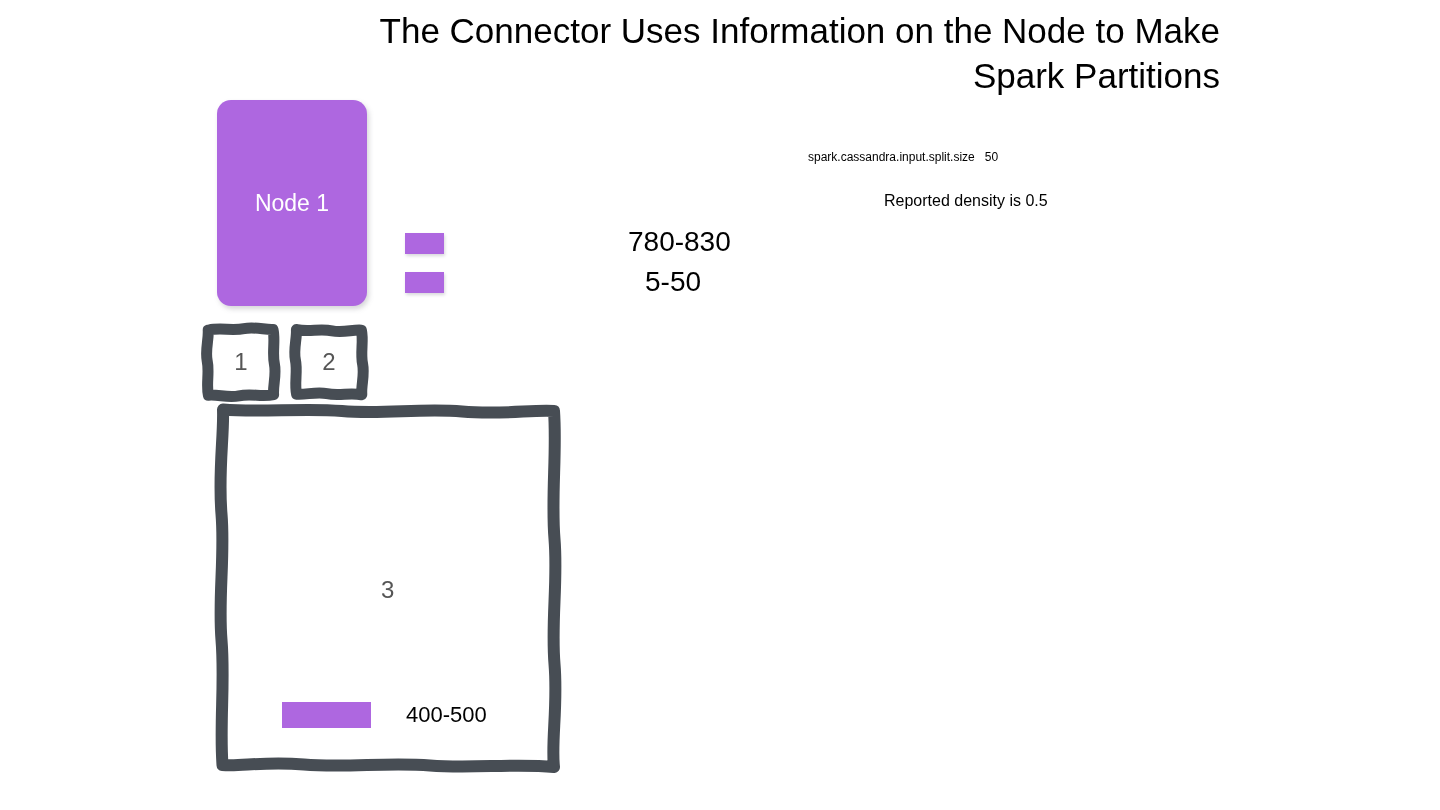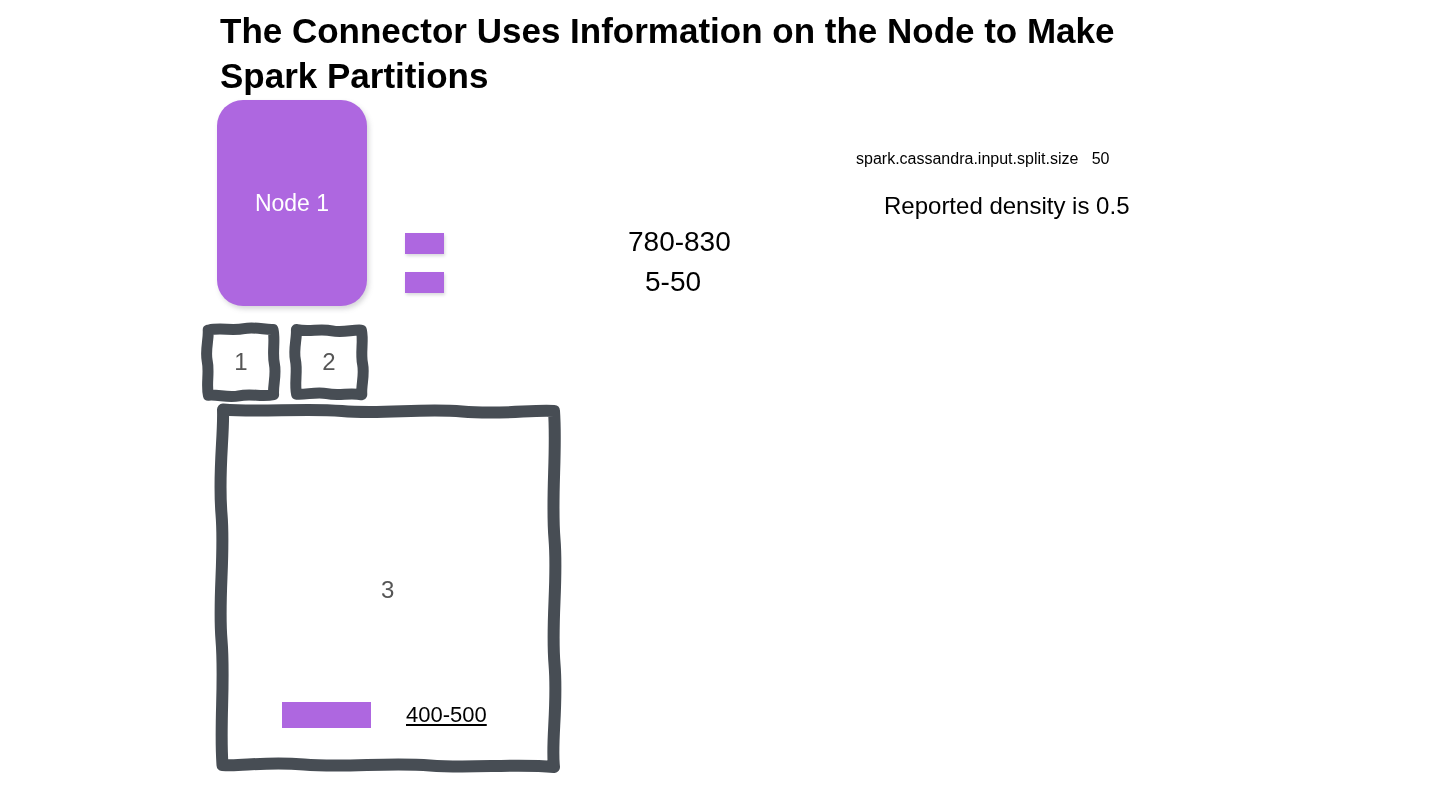--- a/index.html
+++ b/index.html
@@ -15,38 +15,38 @@
     font-family: "Liberation Sans", sans-serif;
     -webkit-font-smoothing: antialiased;
   }
 
   
   #slide-title {
     position: absolute;
     left: 220px;
     top: 8px;
     width: 1000px;
-    text-align: left;
+    text-align: right;
     font-size: 35px;
     line-height: 45px;
     color: #000000;
-    font-weight: 700;
+    font-weight: 400;
     letter-spacing: 0px;
     white-space: pre-line;
   }
 
   
   #node-card {
     position: absolute;
     left: 217px;
     top: 100px;
     width: 150px;
     height: 206px;
     background: #ae67e0;
-    border-radius: 26px;
+    border-radius: 14px;
     box-shadow: 2px 3px 5px rgba(120,120,130,0.30);
   }
   #node-card-label {
     position: absolute;
     left: 0;
     right: 0;
     top: 50%;
     transform: translateY(-50%);
     text-align: center;
     color: #ffffff;
@@ -69,31 +69,31 @@
     font-size: 28px;
     color: #000000;
     white-space: nowrap;
   }
   #range-label-a { left: 628px; top: 226px; }
   #range-label-b { left: 645px; top: 266px; }
 
   
   #config-line {
     position: absolute;
-    left: 856px;
+    left: 808px;
     top: 150px;
-    font-size: 16px;
+    font-size: 12px;
     color: #000000;
     white-space: pre;
   }
   #density-line {
     position: absolute;
     left: 884px;
     top: 192px;
-    font-size: 24px;
+    font-size: 16px;
     color: #000000;
     white-space: nowrap;
     text-align: right;
   }
 
   
   .sketch-box {
     position: absolute;
   }
   .sketch-box svg {
@@ -143,21 +143,20 @@
     height: 26px;
     background: #ae67e0;
   }
   #inner-bar-label {
     position: absolute;
     left: 406px;
     top: 702px;
     font-size: 22px;
     color: #000000;
     white-space: nowrap;
-    text-decoration: underline;
   }
 </style>
 </head>
 <body>
 
 <div id="slide-title">The Connector Uses Information on the Node to Make
 Spark Partitions</div>
 
 <div id="node-card">
   <div id="node-card-label">Node 1</div>

